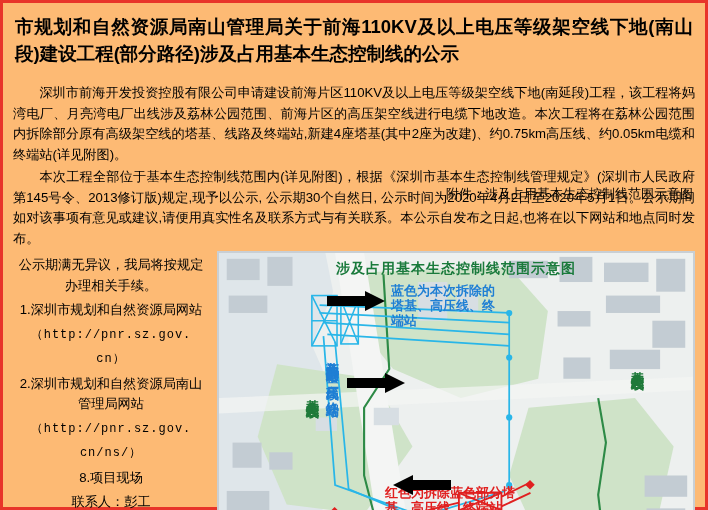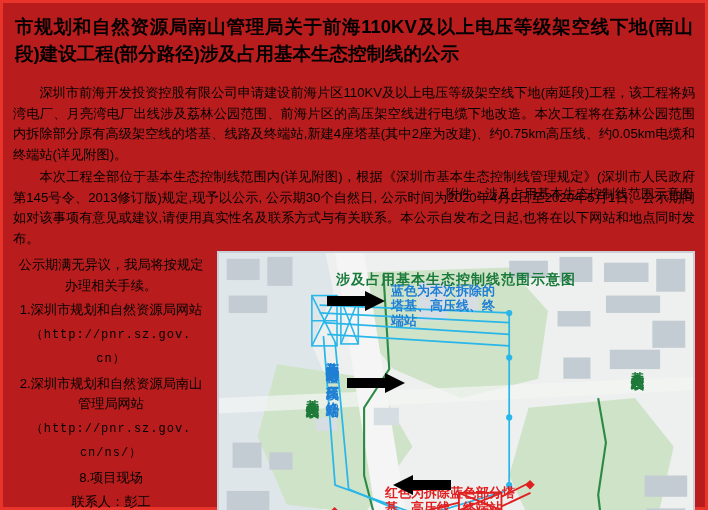--- a/index.html
+++ b/index.html
@@ -12,21 +12,21 @@
     background: #ffffff;
     font-family: "Liberation Sans", sans-serif;
     overflow: hidden;
   }
   .page {
     position: relative;
     width: 708px;
     height: 510px;
     box-sizing: border-box;
     border: 3px solid #e8342a;
-    background: #b91c1c;
+    background: #fdba74;
     padding: 8px 10px 6px 10px;
   }
   .title {
     color: #000000;
     font-weight: bold;
     font-size: 18.5px;
     line-height: 27px;
     letter-spacing: 0px;
     text-align: justify;
     margin: 2px 2px 6px 2px;
@@ -66,21 +66,21 @@
   .map-wrap {
     position: relative;
     flex: 1 1 auto;
     height: 310px;
     border: 2px solid #c9cfd4;
     background: #eef1f0;
     overflow: hidden;
   }
   .map-title {
     position: absolute;
-    top: 18px;
+    top: 7px;
     left: 0;
     right: 0;
     text-align: center;
     font-size: 14px;
     font-weight: bold;
     color: #1a7a3c;
     letter-spacing: 1px;
     z-index: 9;
   }
   .map-svg {

